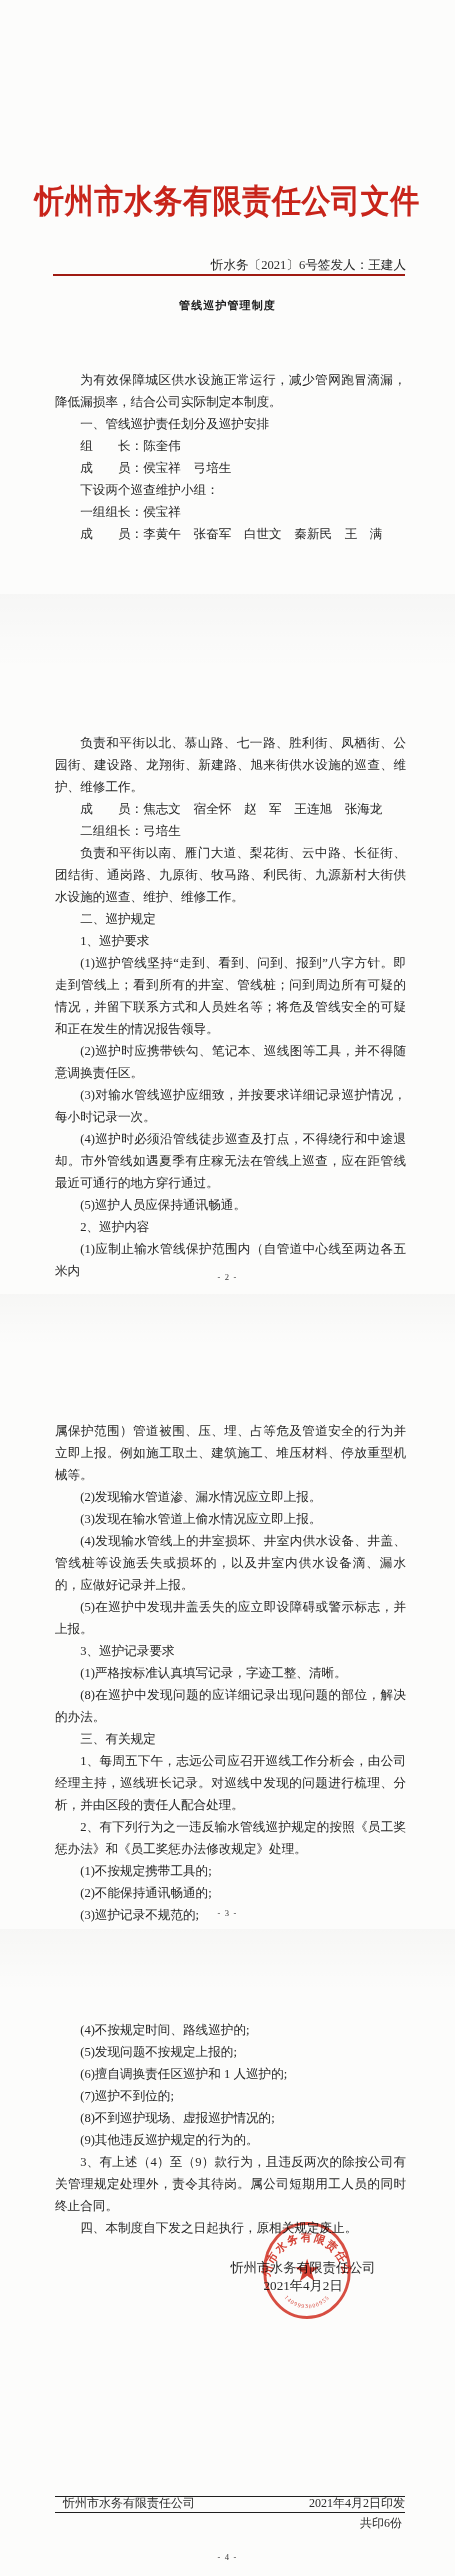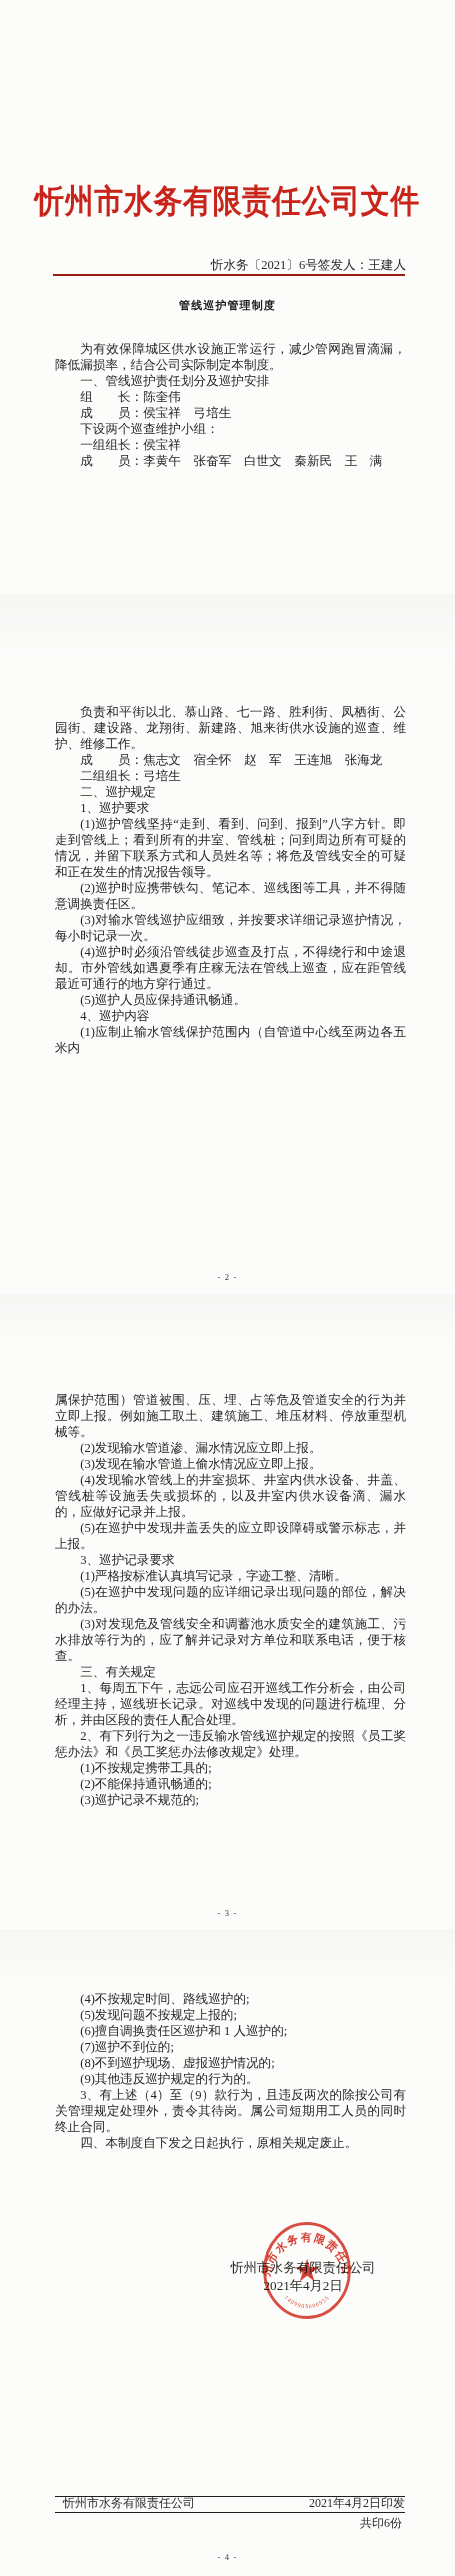--- a/index.html
+++ b/index.html
@@ -22,21 +22,21 @@
     display:flex;justify-content:flex-end;align-items:baseline;
     font-size:12.6px;color:#2a2a2a;
   }
   .red-rule{position:absolute;top:274px;left:53px;width:352px;height:1.7px;background:#9f1b12;}
   .doc-title{
     position:absolute;top:298px;left:0;width:100%;margin:0;
     text-align:center;font-size:11px;font-weight:bold;letter-spacing:1.1px;color:#1c1c1c;
   }
   .page-body{
     position:absolute;left:55px;width:351px;
-    font-size:12.6px;line-height:16px;color:#262626;
+    font-size:12.6px;line-height:22px;color:#262626;margin-top:28px;
   }
   .pb-1{top:341px;}
   .pb-2{top:704px;}
   .pb-3{top:1392px;}
   .pb-4{top:1991px;}
   .para{margin:0;text-indent:2em;text-align:justify;}
   .para.no-indent{text-indent:0;}
   .pgnum{
     position:absolute;left:0;width:100%;text-align:center;
     font-size:8.6px;color:#3a3a3a;letter-spacing:1.1px;
@@ -89,41 +89,41 @@
       <p class="para">组　　长：陈奎伟</p>
       <p class="para">成　　员：侯宝祥　弓培生</p>
       <p class="para">下设两个巡查维护小组：</p>
       <p class="para">一组组长：侯宝祥</p>
       <p class="para">成　　员：李黄午　张奋军　白世文　秦新民　王　满</p>
     </section>
   <section class="page-body pb-2">
       <p class="para">负责和平街以北、慕山路、七一路、胜利街、凤栖街、公园街、建设路、龙翔街、新建路、旭来街供水设施的巡查、维护、维修工作。</p>
       <p class="para">成　　员：焦志文　宿全怀　赵　军　王连旭　张海龙</p>
       <p class="para">二组组长：弓培生</p>
+      <p class="para">负责和平街以南、雁门大道、梨花街、云中路、长征街、团结街、通岗路、九原街、牧马路、利民街、九源新村大街供水设施的巡查、维护、维修工作。</p>
       <p class="para">二、巡护规定</p>
       <p class="para">1、巡护要求</p>
       <p class="para">(1)巡护管线坚持“走到、看到、问到、报到”八字方针。即走到管线上；看到所有的井室、管线桩；问到周边所有可疑的情况，并留下联系方式和人员姓名等；将危及管线安全的可疑和正在发生的情况报告领导。</p>
       <p class="para">(2)巡护时应携带铁勾、笔记本、巡线图等工具，并不得随意调换责任区。</p>
       <p class="para">(3)对输水管线巡护应细致，并按要求详细记录巡护情况，每小时记录一次。</p>
       <p class="para">(4)巡护时必须沿管线徒步巡查及打点，不得绕行和中途退却。市外管线如遇夏季有庄稼无法在管线上巡查，应在距管线最近可通行的地方穿行通过。</p>
       <p class="para">(5)巡护人员应保持通讯畅通。</p>
-      <p class="para">4、巡护内容</p>
+      <p class="para">2、巡护内容</p>
       <p class="para">(1)应制止输水管线保护范围内（自管道中心线至两边各五米内</p>
     </section>
   <div class="pgnum" id="pgnum-2">- 2 -</div>
   <section class="page-body pb-3">
       <p class="para no-indent">属保护范围）管道被围、压、埋、占等危及管道安全的行为并立即上报。例如施工取土、建筑施工、堆压材料、停放重型机械等。</p>
       <p class="para">(2)发现输水管道渗、漏水情况应立即上报。</p>
       <p class="para">(3)发现在输水管道上偷水情况应立即上报。</p>
       <p class="para">(4)发现输水管线上的井室损坏、井室内供水设备、井盖、管线桩等设施丢失或损坏的，以及井室内供水设备滴、漏水的，应做好记录并上报。</p>
       <p class="para">(5)在巡护中发现井盖丢失的应立即设障碍或警示标志，并上报。</p>
       <p class="para">3、巡护记录要求</p>
       <p class="para">(1)严格按标准认真填写记录，字迹工整、清晰。</p>
-      <p class="para">(5)在巡护中发现问题的应详细记录出现问题的部位，解决的办法。</p>
-      <p class="para">(3)对发现危及管线安全和调蓄池水质安全的建筑施工、污水排放等行为的，应了解并记录对方单位和联系电话，便于核查。</p>
+      <p class="para">(8)在巡护中发现问题的应详细记录出现问题的部位，解决的办法。</p>
       <p class="para">三、有关规定</p>
       <p class="para">1、每周五下午，志远公司应召开巡线工作分析会，由公司经理主持，巡线班长记录。对巡线中发现的问题进行梳理、分析，并由区段的责任人配合处理。</p>
       <p class="para">2、有下列行为之一违反输水管线巡护规定的按照《员工奖惩办法》和《员工奖惩办法修改规定》处理。</p>
       <p class="para">(1)不按规定携带工具的;</p>
       <p class="para">(2)不能保持通讯畅通的;</p>
       <p class="para">(3)巡护记录不规范的;</p>
     </section>
   <div class="pgnum" id="pgnum-3">- 3 -</div>
   <section class="page-body pb-4">
       <p class="para">(4)不按规定时间、路线巡护的;</p>

